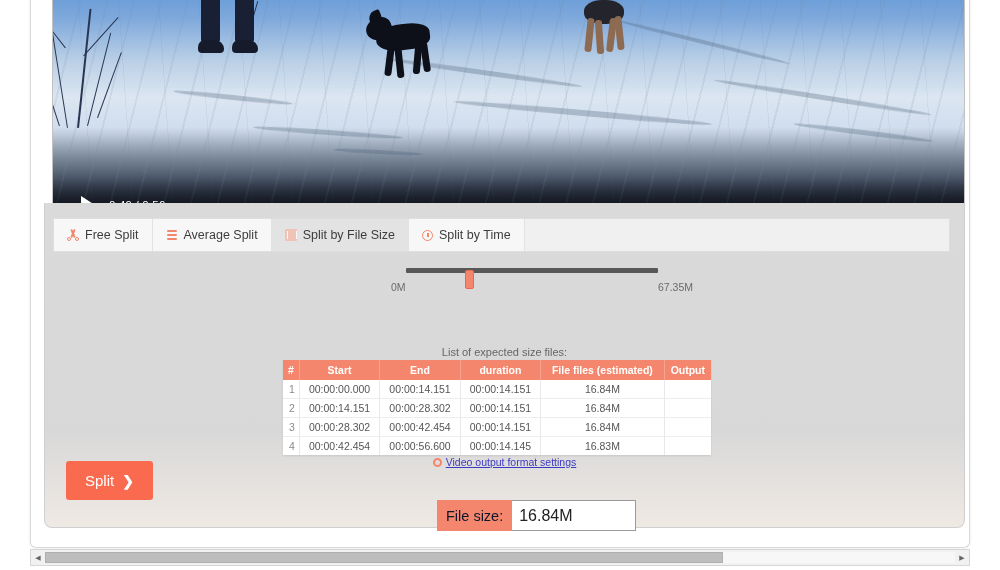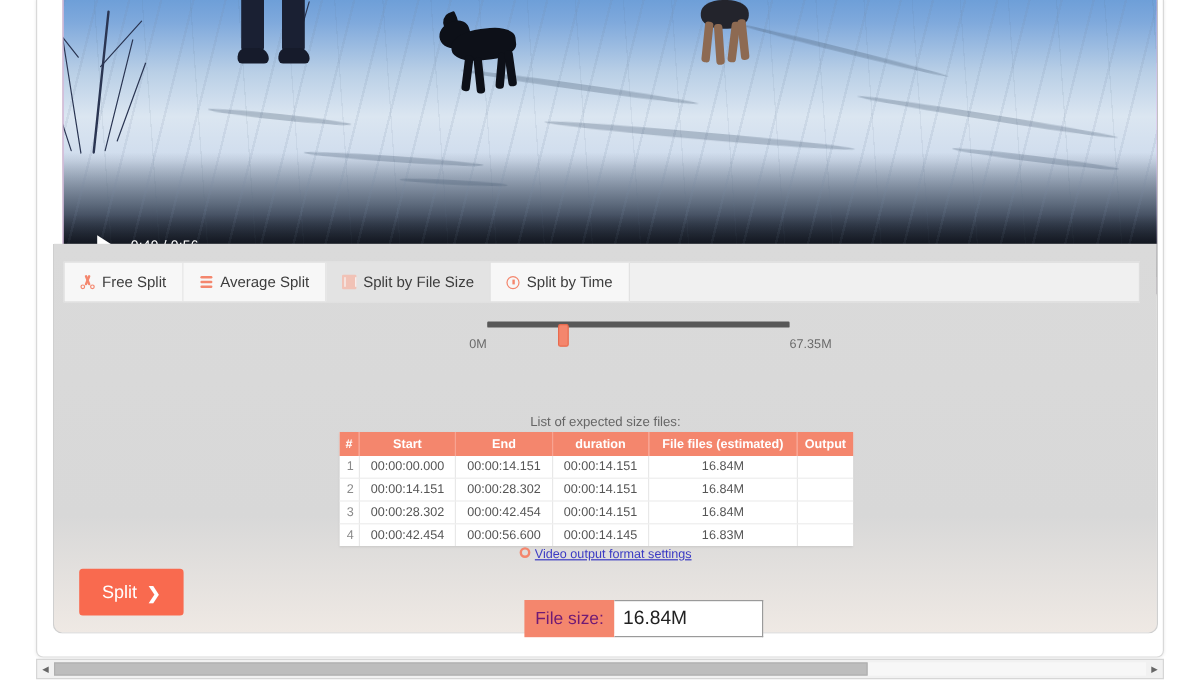--- a/index.html
+++ b/index.html
@@ -209,21 +209,21 @@
   }
   #slider-min { left:346px; }
   #slider-max { left:613px; }
 
   
   #filesize-row {
     position:absolute; left:392px; top:297px;
     display:flex; align-items:stretch; height:31px;
   }
   #filesize-label {
-    background:#f4866d; color:#701a75; font-size:14.5px;
+    background:#f4866d; color:#0f172a; font-size:14.5px;
     display:flex; align-items:center; padding:0 9px;
   }
   #filesize-input {
     width:124px; border:1px solid #9a9a9a; border-left:none;
     background:#fff; font-family:"Liberation Sans", sans-serif;
     font-size:16px; color:#222; padding:0 7px; outline:none;
   }
 
   
   #table-caption {
@@ -245,33 +245,33 @@
     padding:3px 4px; text-align:center; color:#555;
     border-right:1px solid #e8e8e8; border-bottom:1px solid #ededed;
   }
   #split-table td:last-child { border-right:none; }
   #split-table td.idx { text-align:left; padding-left:6px; color:#8a8a8a; width:16px; }
   #split-table tr:last-child td { border-bottom:none; }
 
   
   #settings-link-row {
     position:absolute; left:0; right:0; top:253px;
-    display:flex; justify-content:center; align-items:flex-start; gap:4px;
+    display:flex; justify-content:center; align-items:center; gap:4px;
   }
   #gear-icon {
     width:9px; height:9px; border-radius:50%;
     border:2px solid #f4866d; position:relative; flex:none;
   }
   #settings-link {
     font-size:10.5px; color:#3b3bc4; text-decoration:underline; cursor:pointer;
   }
 
   
   #split-button {
-    position:absolute; left:21px; top:271px;
+    position:absolute; left:21px; top:258px;
     background:#f96a4f; color:#fff; border:none;
     font-family:"Liberation Sans", sans-serif;
     font-size:15px; padding:11px 19px; border-radius:3px;
     cursor:pointer; display:flex; align-items:center; gap:8px;
   }
   #split-chevron { font-size:14px; font-weight:bold; }
 
   
   #h-scrollbar {
     position:absolute; left:30px; bottom:4px;

